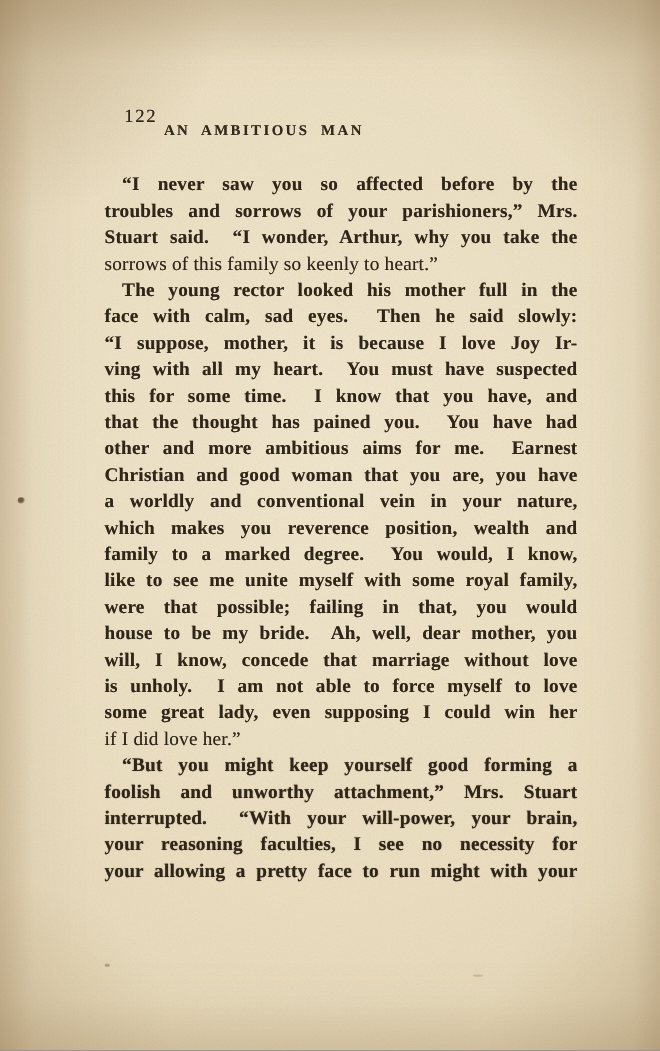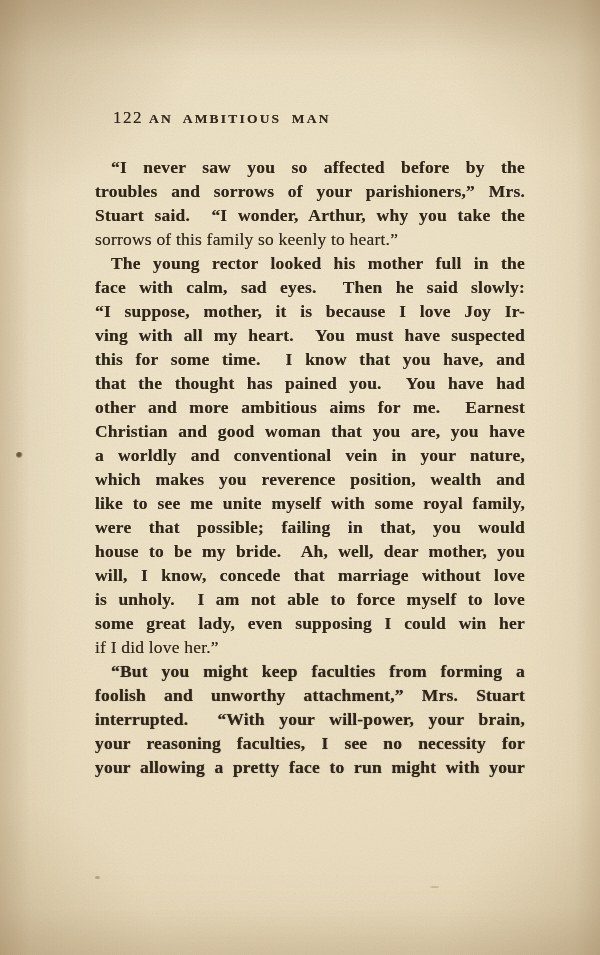--- a/index.html
+++ b/index.html
@@ -23,21 +23,21 @@
       linear-gradient(to top, rgba(145,115,75,.13), rgba(145,115,75,0) 5%);
     box-shadow: inset 0 0 70px 12px rgba(140,110,70,.18);
   }
   .speck { position:absolute; border-radius:50%; pointer-events:none; }
   .speck.s1 { left:16px; top:452px; width:7px; height:6px;
               background:radial-gradient(circle at 40% 40%, #6e5c3c 0 35%, rgba(140,120,85,.55) 60%, transparent 75%); }
   .speck.s2 { left:95px; top:876px; width:5px; height:3px; background:rgba(120,105,75,.45); }
   .speck.s3 { left:430px; top:886px; width:9px; height:2px; background:rgba(130,112,80,.30); }
 
   .pagenum {
-    position:absolute; left:113px; top:108px;
+    position:absolute; left:113px; top:96px;
     font-size:17px; line-height:20px; letter-spacing:1.5px;
     color:#2e261a; text-shadow:0 0 .5px rgba(46,38,26,.65);
   }
   .running {
     position:absolute; left:95px; top:111px; width:430px;
     text-align:left; text-indent:54px;
     font-size:13.5px; line-height:16px; font-weight:bold;
     letter-spacing:2.2px; word-spacing:5px;
     color:#332a1c; text-shadow:0 0 .5px rgba(46,38,26,.6);
   }
@@ -84,29 +84,30 @@
         <div class="line indent just">The young rector looked his mother full in the</div>
         <div class="line just">face with calm, sad eyes.&nbsp; Then he said slowly:</div>
         <div class="line just">“I suppose, mother, it is because I love Joy Ir-</div>
         <div class="line just">ving with all my heart.&nbsp; You must have suspected</div>
         <div class="line just">this for some time.&nbsp; I know that you have, and</div>
         <div class="line just">that the thought has pained you.&nbsp; You have had</div>
         <div class="line just">other and more ambitious aims for me.&nbsp; Earnest</div>
         <div class="line just">Christian and good woman that you are, you have</div>
         <div class="line just">a worldly and conventional vein in your nature,</div>
         <div class="line just">which makes you reverence position, wealth and</div>
+        <div class="line just">family to a marked degree.&nbsp; You would, I know,</div>
         <div class="line just">like to see me unite myself with some royal family,</div>
         <div class="line just">were that possible; failing in that, you would</div>
         <div class="line just">house to be my bride.&nbsp; Ah, well, dear mother, you</div>
         <div class="line just">will, I know, concede that marriage without love</div>
         <div class="line just">is unholy.&nbsp; I am not able to force myself to love</div>
         <div class="line just">some great lady, even supposing I could win her</div>
         <div class="line">if I did love her.”</div>
       </div>
       <div class="paragraph">
-        <div class="line indent just">“But you might keep faculties from forming a</div>
+        <div class="line indent just">“But you might keep yourself good forming a</div>
         <div class="line just">foolish and unworthy attachment,” Mrs. Stuart</div>
         <div class="line just">interrupted.&nbsp; “With your will-power, your brain,</div>
         <div class="line just">your reasoning faculties, I see no necessity for</div>
         <div class="line just">your allowing a pretty face to run might with your</div>
       </div>
     </main>
 </div>
 
 </body></html>

